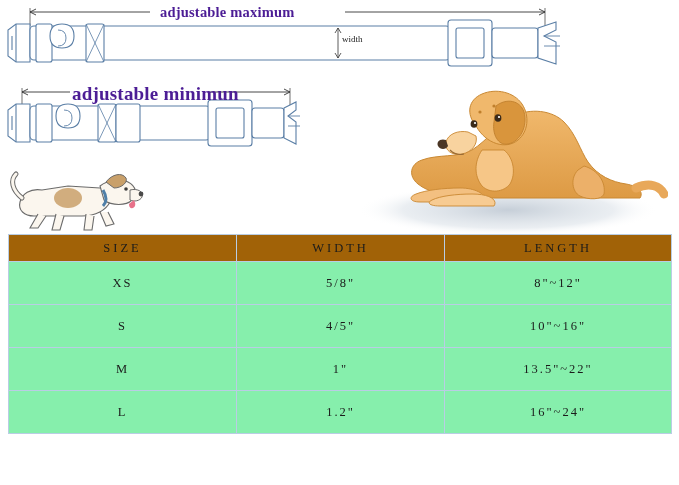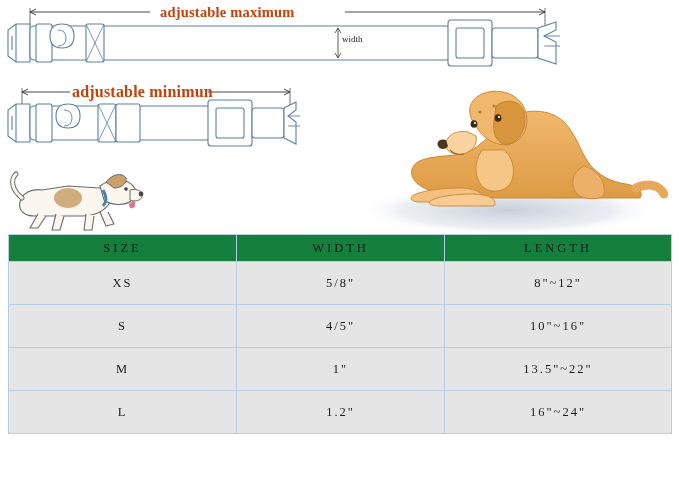--- a/index.html
+++ b/index.html
@@ -21,33 +21,33 @@
     left: 0;
     top: 0;
     width: 679px;
     height: 232px;
   }
 
   .diagram-label {
     position: absolute;
     font-family: "Liberation Serif", serif;
     font-weight: bold;
-    color: #c2410c;
+    color: #4c1d95;
     white-space: nowrap;
   }
   #label-max {
     left: 160px;
     top: 4px;
     font-size: 14.5px;
     letter-spacing: 0.2px;
   }
   #label-min {
     left: 72px;
     top: 83px;
-    font-size: 16px;
+    font-size: 19px;
     letter-spacing: 0.2px;
   }
   #label-width {
     position: absolute;
     left: 342px;
     top: 34px;
     font-size: 9px;
     font-family: "Liberation Serif", serif;
     color: #222222;
     font-weight: normal;
@@ -80,24 +80,24 @@
   }
   #size-table td {
     border: 1px solid #b9cde4;
     text-align: center;
     font-family: "Liberation Serif", serif;
     font-size: 12.5px;
     color: #1b1b1b;
     letter-spacing: 2px;
     height: 42px;
     padding: 0;
-    background: #e5e5e5;
+    background: #86efac;
   }
   #size-table tr.header-row td {
-    background: #15803d;
+    background: #a16207;
     font-size: 12.5px;
     letter-spacing: 3px;
     height: 26px;
   }
   #size-table col.c1 { width: 228px; }
   #size-table col.c2 { width: 208px; }
   #size-table col.c3 { width: 227px; }
 </style>
 </head>
 <body>

